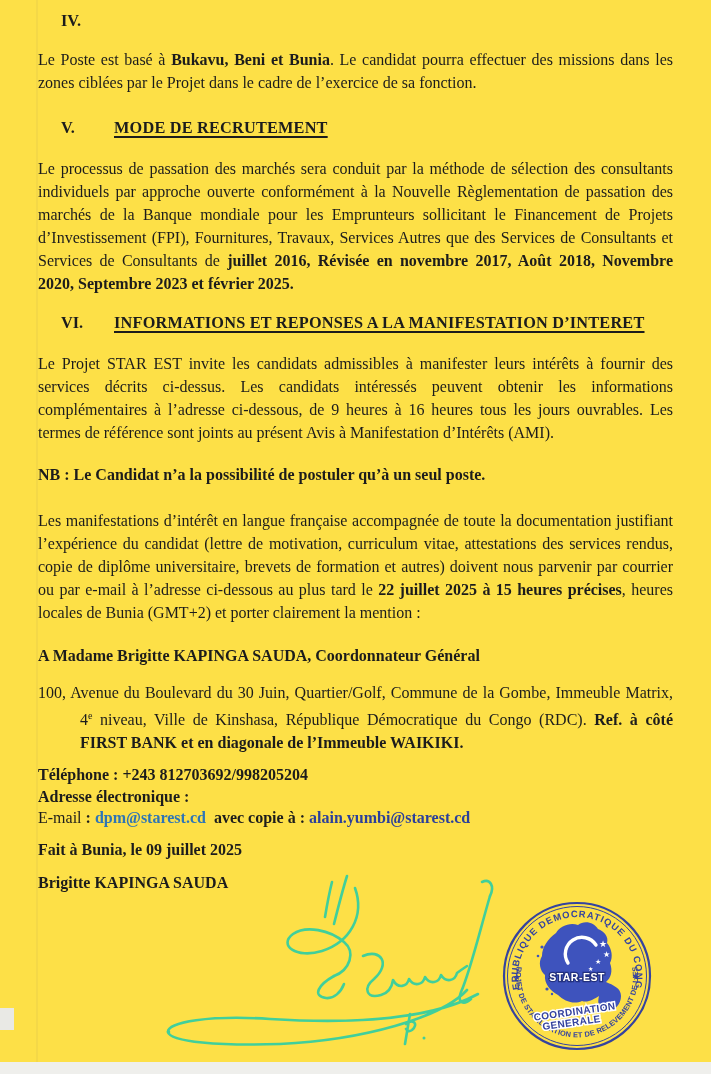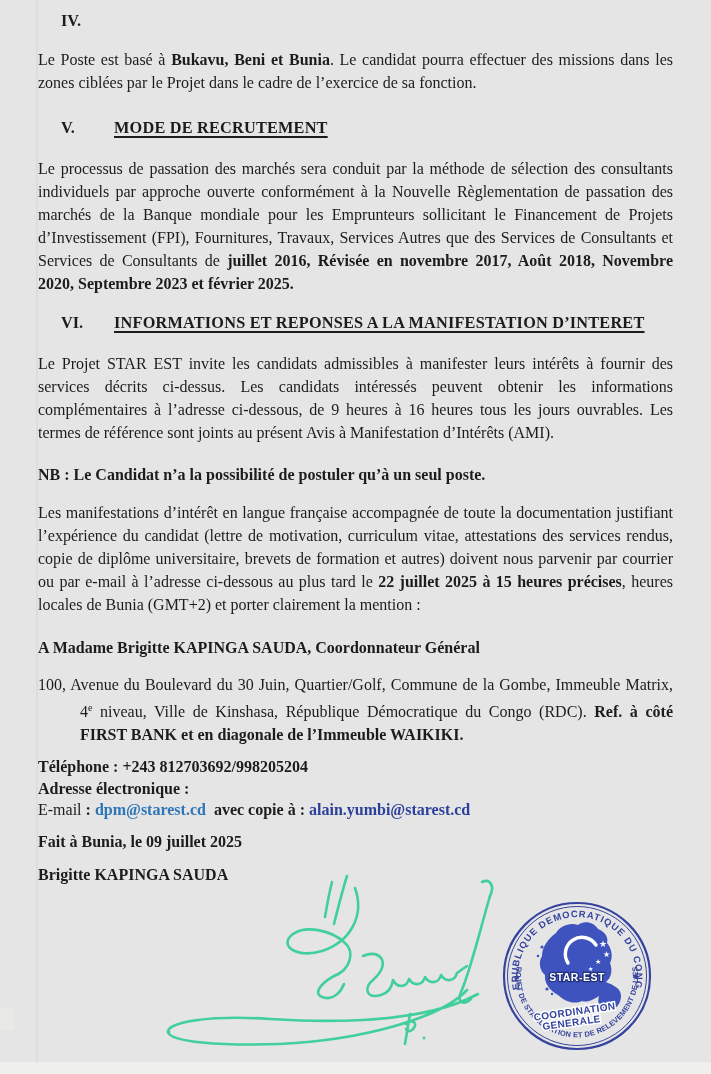--- a/index.html
+++ b/index.html
@@ -1,30 +1,30 @@
 <!DOCTYPE html>
 <html style="--ink: #1c1c1c; --email-blue-1: #2e75b6; --email-blue-2: #2b3f9b; --stamp-blue: #35439f; --stamp-map-blue: #3e53bd; --signature-green: #41cf9b;"><head>
 <meta charset="utf-8">
 <style>
   html,body { margin:0; padding:0; background:#ffffff; }
   .page {
     position:relative; width:711px; height:1074px;
-    background:#e5e5e5; overflow:hidden;
+    background:#fde047; overflow:hidden;
     font-family:"Liberation Serif","DejaVu Serif",serif;
     color:var(--ink,#1c1c1c);
   }
   .content { position:absolute; left:38px; top:9px; width:635px; }
   .para { font-size:16px; line-height:23px; text-align:justify; margin:0; white-space:pre-wrap; }
   .left  { text-align:left; }
   .b { font-weight:bold; }
   .heading { display:flex; font-weight:bold; font-size:16.3px; line-height:24px; }
   .h-num { flex:none; margin-left:23px; width:53px; }
   .h-title { text-decoration:underline; text-decoration-thickness:1.8px; text-underline-offset:3px; letter-spacing:0.2px; }
   .mb15{margin-bottom:15px}.mb22{margin-bottom:22px}.mb17{margin-bottom:17px}
-  .mb16{margin-bottom:16px}.mb19{margin-bottom:19px}.mb11{margin-bottom:15px}
+  .mb16{margin-bottom:16px}.mb19{margin-bottom:19px}.mb11{margin-bottom:23px}
   .mb20{margin-bottom:20px}.mb14{margin-bottom:14px}.mb10{margin-bottom:10px}
   .mb9{margin-bottom:9px}
   .addr-line1 { text-align:justify; text-align-last:justify; }
   .addr-line2 { padding-left:42px; text-align:justify; text-align-last:justify; }
   .addr-line3 { padding-left:42px; font-weight:bold; }
   sup { font-size:10px; }
   .email1 { color:var(--email-blue-1,#2e75b6); font-weight:bold; }
   .email2 { color:var(--email-blue-2,#2b3f9b); font-weight:bold; }
   .contact .para { line-height:21.5px; }
   

